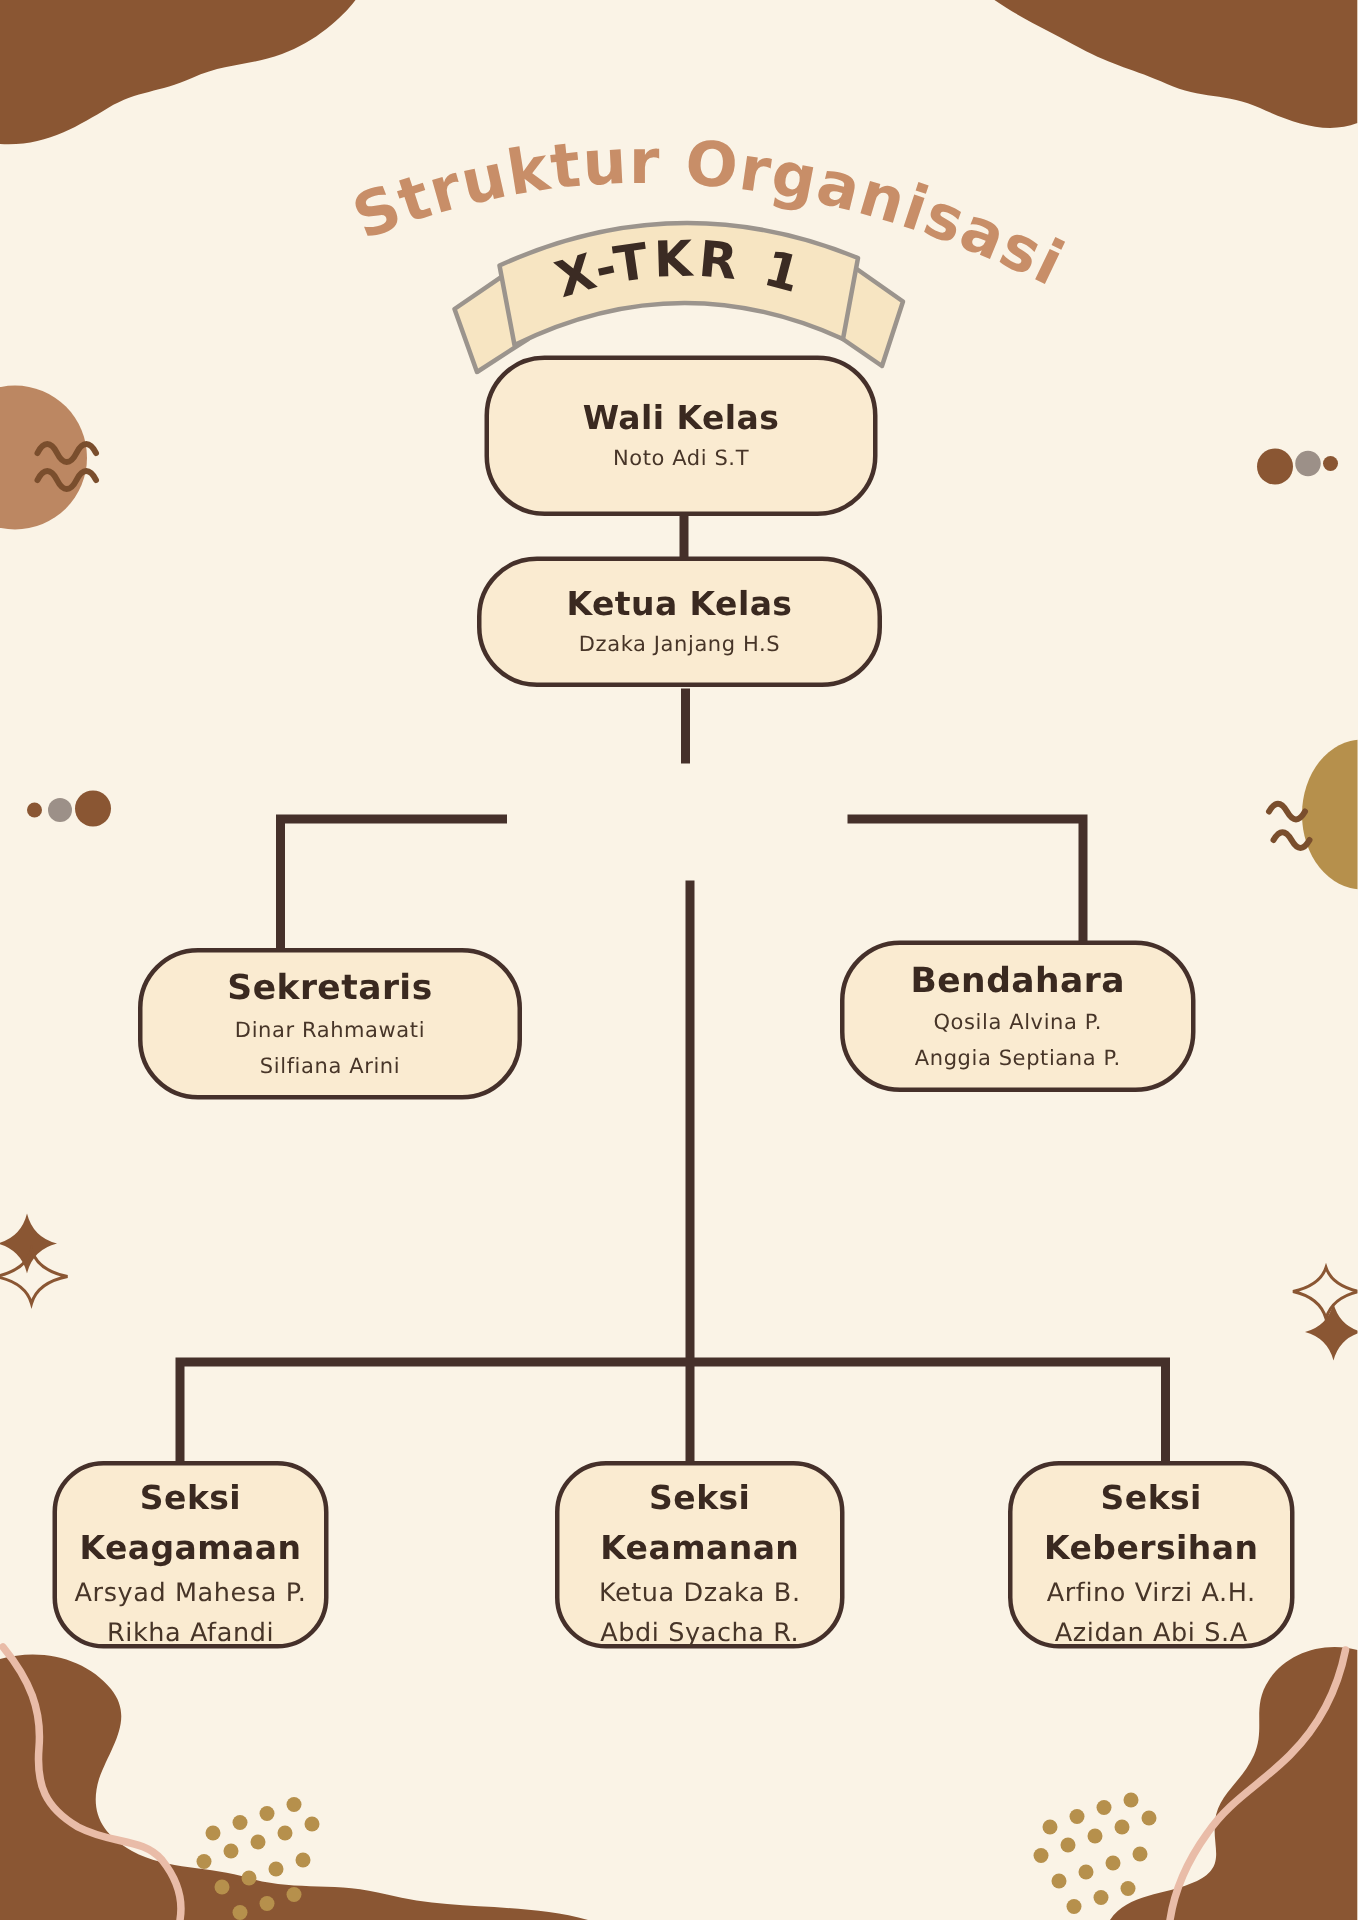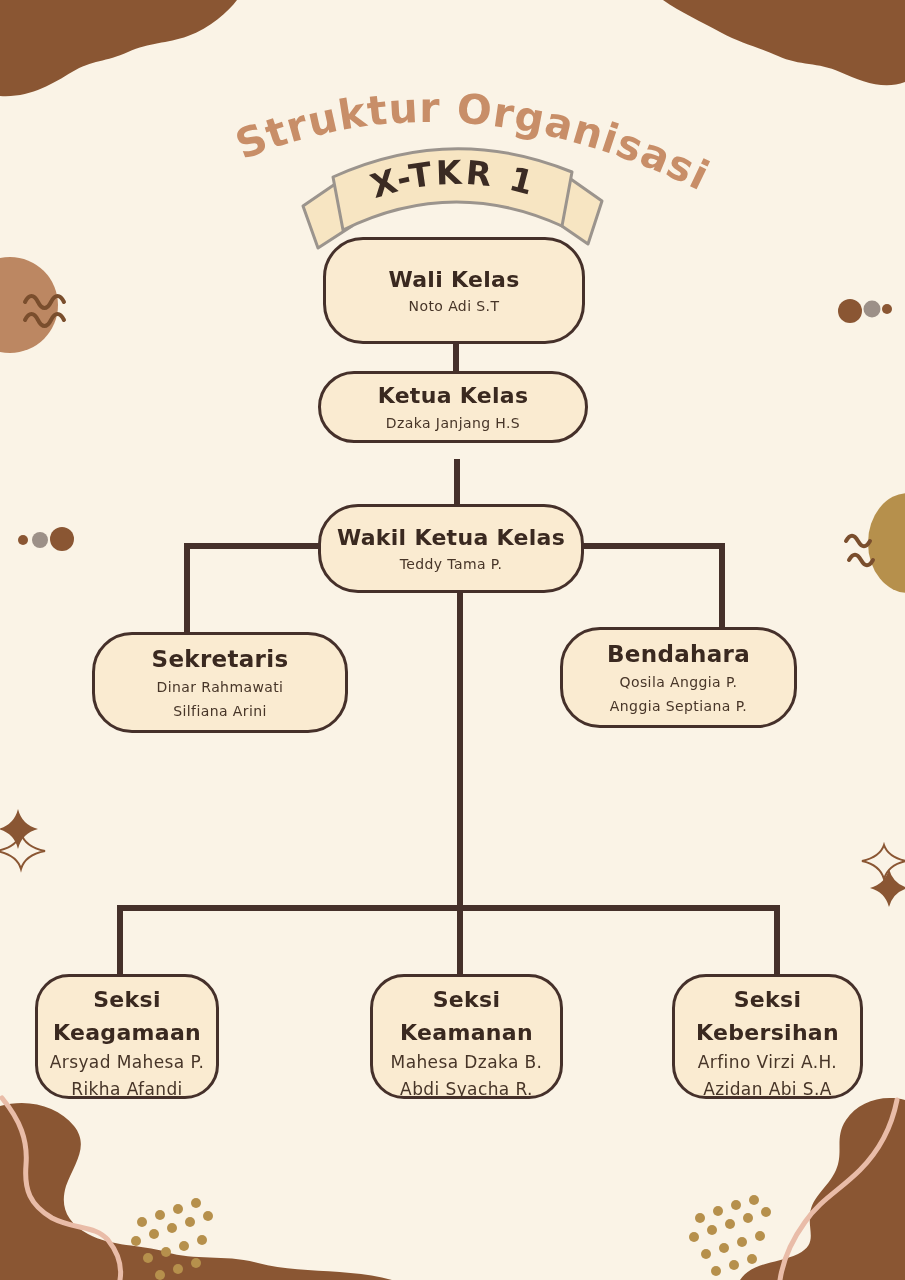--- a/index.html
+++ b/index.html
@@ -55,21 +55,21 @@
     color:var(--heading-text,#3A2920);letter-spacing:.3px;
   }
   .role-2line span{display:block;margin-top:12px;}
   .role-2line span + span{margin-top:5px;}
   .member{
     font-size:14px;line-height:1.2;
     color:var(--member-text,#473528);letter-spacing:.4px;margin-top:7px;
   }
   .member.first{margin-top:5px;}
   .node-wali{left:323px;top:237px;width:262px;height:107px;}
-  .node-ketua{left:318px;top:371px;width:270px;height:72px;}
+  .node-ketua{left:318px;top:371px;width:270px;height:87px;}
   .node-wakil{left:318px;top:504px;width:266px;height:89px;}
   .node-sekretaris{left:92px;top:632px;width:256px;height:101px;}
   .node-bendahara{left:560px;top:627px;width:237px;height:101px;}
   .node-sekretaris .role,.node-bendahara .role{font-size:23px;}
   .node-keagamaan{left:35px;top:974px;width:184px;height:125px;border-radius:34px;}
   .node-keamanan{left:370px;top:974px;width:193px;height:125px;border-radius:34px;}
   .node-kebersihan{left:672px;top:974px;width:191px;height:125px;border-radius:34px;}
   .node-keagamaan .member,.node-keamanan .member,.node-kebersihan .member{font-size:17px;margin-top:6px;}
 </style>
 </head>
@@ -187,52 +187,48 @@
   <div class="node node-wali">
     <div class="role">Wali Kelas</div>
     <div class="member first">Noto Adi S.T</div>
   </div>
 
   <div class="node node-ketua">
     <div class="role">Ketua Kelas</div>
     <div class="member first">Dzaka Janjang H.S</div>
   </div>
 
-  <div class="node node-wakil">
-    <div class="role">Wakil Ketua Kelas</div>
-    <div class="member first">Teddy Tama P.</div>
-  </div>
 
   <div class="node node-sekretaris">
     <div class="role">Sekretaris</div>
     <div class="member first">Dinar Rahmawati</div>
     <div class="member">Silfiana Arini</div>
   </div>
 
   <div class="node node-bendahara">
     <div class="role">Bendahara</div>
-    <div class="member first">Qosila Anggia P.</div>
+    <div class="member first">Qosila Alvina P.</div>
     <div class="member">Anggia Septiana P.</div>
   </div>
 
   <div class="node node-keagamaan">
     <div class="role role-2line">
       <span>Seksi</span>
       <span>Keagamaan</span>
     </div>
     <div class="member first">Arsyad Mahesa P.</div>
     <div class="member">Rikha Afandi</div>
   </div>
 
   <div class="node node-keamanan">
     <div class="role role-2line">
       <span>Seksi</span>
       <span>Keamanan</span>
     </div>
-    <div class="member first">Mahesa Dzaka B.</div>
+    <div class="member first">Ketua Dzaka B.</div>
     <div class="member">Abdi Syacha R.</div>
   </div>
 
   <div class="node node-kebersihan">
     <div class="role role-2line">
       <span>Seksi</span>
       <span>Kebersihan</span>
     </div>
     <div class="member first">Arfino Virzi A.H.</div>
     <div class="member">Azidan Abi S.A</div>

